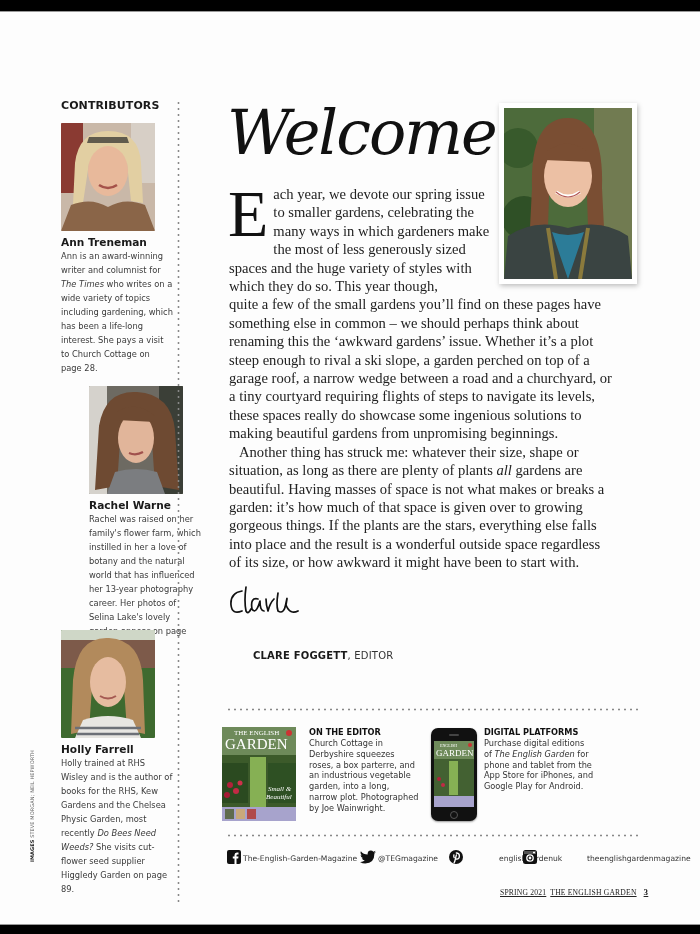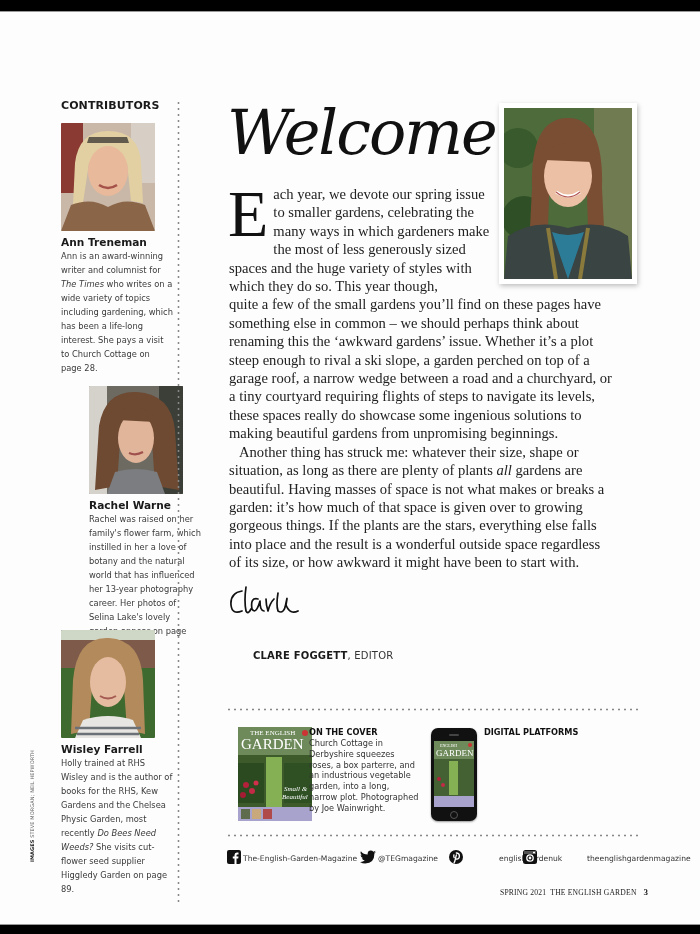--- a/index.html
+++ b/index.html
@@ -38,38 +38,38 @@
 
   .signature { position: absolute; left: 228px; top: 585px; }
   .editor-line { position: absolute; left: 229px; top: 650px; font-family: "DejaVu Sans", sans-serif; font-size: 10px; color: #1a1a1a; letter-spacing: 0.2px; margin-left: 24px; }
   .editor-line b { font-weight: bold; }
   .editor-line span.role { color: #333; }
 
   .hdots { position: absolute; left: 226px; height: 3px; width: 412px;
            background-image: radial-gradient(circle, #888 0.9px, transparent 1.2px);
            background-size: 6px 3px; }
 
-  .cover-thumb { position: absolute; left: 238px; top: 727px; width: 74px; height: 94px; overflow: hidden; background: #22c55e; }
+  .cover-thumb { position: absolute; left: 222px; top: 727px; width: 74px; height: 94px; overflow: hidden; background: #22c55e; }
   .cover-block { position: absolute; left: 309px; top: 727px; width: 110px; font-family: "DejaVu Sans", sans-serif; }
   .block-title { font-weight: bold; font-size: 8.2px; color: #111; margin-bottom: 1px; }
   .block-text { font-size: 8.2px; line-height: 10.8px; color: #333; }
   .block-text i { font-style: italic; }
 
   .phone { position: absolute; left: 431px; top: 728px; width: 46px; height: 93px; background: #111; border-radius: 7px; box-shadow: 0 1px 2px rgba(0,0,0,0.4); }
   .phone .screen { position: absolute; left: 3px; top: 13px; width: 40px; height: 66px; background: #4a6a35; overflow: hidden; }
   .phone .home { position: absolute; left: 19px; top: 83px; width: 8px; height: 8px; border-radius: 50%; border: 1px solid #555; }
   .phone .speaker { position: absolute; left: 18px; top: 6px; width: 10px; height: 2px; background: #444; border-radius: 1px; }
   .digital-block { position: absolute; left: 484px; top: 727px; width: 110px; font-family: "DejaVu Sans", sans-serif; }
 
   .social { position: absolute; left: 227px; top: 848px; width: 420px; height: 16px; font-family: "DejaVu Sans", sans-serif; font-size: 7.6px; color: #333; }
   .social-item { position: absolute; top: 0; display: flex; align-items: flex-end; gap: 2px; height: 16px; }
   .social-item svg { display: block; }
   .social-item span { line-height: 9px; padding-bottom: 1px; }
 
-  .folio { position: absolute; left: 500px; top: 887px; font-family: "Liberation Serif", serif; font-size: 7.6px; color: #222; letter-spacing: 0.2px; white-space: nowrap; }
+  .folio { position: absolute; left: 500px; top: 887px; font-family: "Liberation Serif", serif; font-size: 7.6px; color: #222; letter-spacing: 0.2px; white-space: nowrap; text-decoration: underline; }
   .folio .mag { margin-left: 4px; }
   .folio .page { font-weight: bold; font-size: 9px; margin-left: 7px; }
 </style>
 </head>
 <body>
 
 <div class="band-top"></div>
 
 <div class="sidebar">
   <div class="sidebar-title">CONTRIBUTORS</div>
@@ -114,21 +114,21 @@
         <rect width="94" height="108" fill="#3e6a2f"></rect>
         <rect x="0" y="10" width="94" height="28" fill="#7d5a4a"></rect>
         <rect x="0" y="0" width="94" height="10" fill="#cfd7c7"></rect>
         <path d="M12 50 Q16 6 48 8 Q80 10 82 50 L84 104 L66 100 L62 44 L32 44 L28 100 L10 104 Z" fill="#b28a5c"></path>
         <ellipse cx="47" cy="52" rx="18" ry="25" fill="#e6bca0"></ellipse>
         <path d="M39 66 Q47 71 55 66" stroke="#a55a52" stroke-width="2" fill="none"></path>
         <path d="M14 108 L22 90 Q47 82 72 90 L80 108 Z" fill="#e7e6e2"></path>
         <path d="M14 98 L80 98 M16 104 L78 104" stroke="#6c7077" stroke-width="2.5"></path>
       </svg>
     </div>
-    <div class="name">Wisley Farrell</div>
+    <div class="name">Holly Farrell</div>
     <div class="bio"><span>Holly trained at RHS Wisley and is the author of books for the RHS, Kew Gardens and the Chelsea Physic Garden, most recently </span><i>Do Bees Need Weeds?</i><span> She visits cut-flower seed supplier Higgledy Garden on page 89.</span></div>
   </div>
 </div>
 
 <div class="credit"><b>IMAGES</b> <span>STEVE MORGAN; NEIL HEPWORTH</span></div>
 
 <div class="vdots"></div>
 
 <h1 class="welcome">Welcome</h1>
 
@@ -184,21 +184,21 @@
       <circle cx="18" cy="56" r="2.5" fill="#d0304b"></circle>
     <text x="46" y="64" font-family="Liberation Serif, serif" font-style="italic" font-size="7" fill="#fff">Small &amp;</text>
     <text x="44" y="72" font-family="Liberation Serif, serif" font-style="italic" font-size="7" fill="#fff">Beautiful</text>
     <rect x="0" y="80" width="74" height="14" fill="#a7a3cc"></rect>
     <rect x="3" y="82" width="9" height="10" fill="#5f6b4d"></rect>
       <rect x="14" y="82" width="9" height="10" fill="#c9a97b"></rect>
       <rect x="25" y="82" width="9" height="10" fill="#b04a4a"></rect>
   </svg>
 </div>
 <div class="cover-block">
-  <div class="block-title">ON THE COVER</div>
+  <div class="block-title">ON THE EDITOR</div>
   <div class="block-text">Church Cottage in Derbyshire squeezes roses, a box parterre, and an industrious vegetable garden, into a long, narrow plot. Photographed by Joe Wainwright.</div>
 </div>
 
 <div class="phone">
   <div class="speaker"></div>
   <div class="screen">
     <svg width="40" height="66" viewBox="0 0 40 66">
       <rect width="40" height="66" fill="#436132"></rect>
       <rect width="40" height="18" fill="#6e8a5a"></rect>
       <text x="6" y="6" font-family="Liberation Serif, serif" font-size="4" fill="#fff">ENGLISH</text>
@@ -207,20 +207,21 @@
       <rect x="15" y="20" width="9" height="34" fill="#86b054"></rect>
       <circle cx="5" cy="38" r="2" fill="#b3213a"></circle>
         <circle cx="9" cy="44" r="2" fill="#c22a45"></circle>
       <rect x="0" y="55" width="40" height="11" fill="#a7a3cc"></rect>
     </svg>
   </div>
   <div class="home"></div>
 </div>
 <div class="digital-block">
   <div class="block-title">DIGITAL PLATFORMS</div>
+  <div class="block-text"><span>Purchase digital editions of </span><i>The English Garden</i><span> for phone and tablet from the App Store for iPhones, and Google Play for Android.</span></div>
 </div>
 
 <div class="hdots" style="top:834px;"></div>
 
 <div class="social">
   <div class="social-item" style="left:0;">
     <svg width="14" height="14" viewBox="0 0 14 14">
         <rect width="14" height="14" rx="2" fill="#111"></rect>
         <path d="M9.5 14 V8.4 H11.2 L11.5 6.4 H9.5 V5.2 Q9.5 4.4 10.3 4.4 H11.5 V2.6 Q10.8 2.5 9.9 2.5 Q7.5 2.5 7.5 5 V6.4 H5.8 V8.4 H7.5 V14 Z" fill="#fff"></path>
       </svg>

